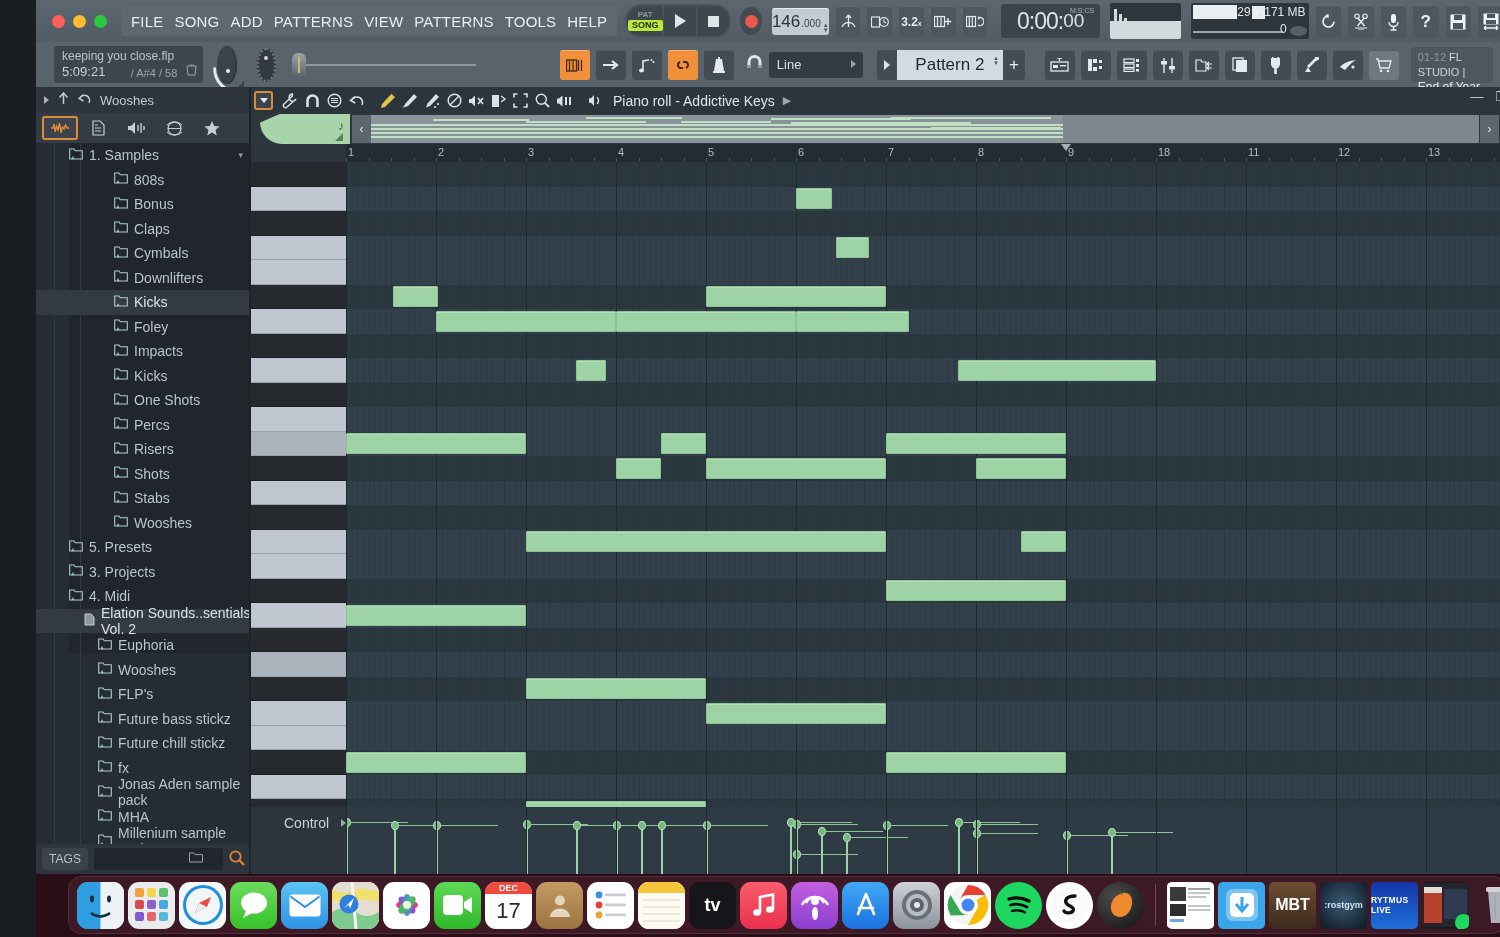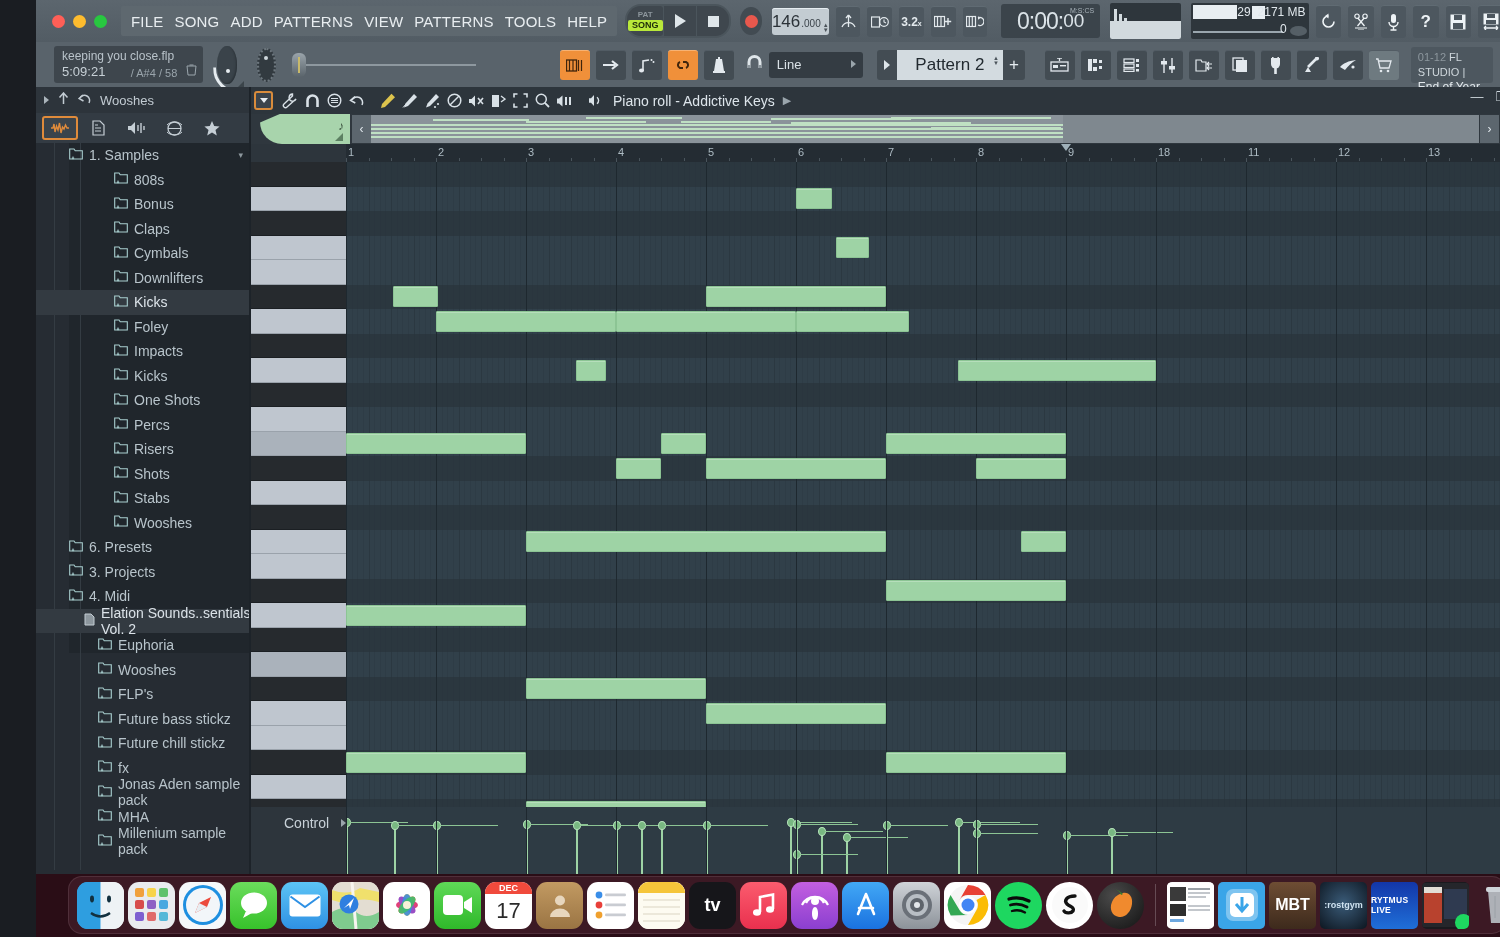--- a/index.html
+++ b/index.html
@@ -876,21 +876,21 @@
                 <path d="M0.7 11 L0.7 1 L5 1 L6.2 2.8 L13.3 2.8 L13.3 11 Z" stroke="#a9cfd0" fill="none" stroke-width="1.1"></path>
                 <path d="M4 8.5 L4 11.3 M2.8 10.2 L5.2 10.2" stroke="#a9cfd0" stroke-width="1"></path>
               </svg></span>
             <span>Wooshes</span>
           </div>
           <div class="titem root">
             <span class="fold-ico"><svg width="14" height="12" viewBox="0 0 14 12">
                 <path d="M0.7 11 L0.7 1 L5 1 L6.2 2.8 L13.3 2.8 L13.3 11 Z" stroke="#a9cfd0" fill="none" stroke-width="1.1"></path>
                 <path d="M4 8.5 L4 11.3 M2.8 10.2 L5.2 10.2" stroke="#a9cfd0" stroke-width="1"></path>
               </svg></span>
-            <span>6. Presets</span>
+            <span>5. Presets</span>
           </div>
           <div class="titem root">
             <span class="fold-ico"><svg width="14" height="12" viewBox="0 0 14 12">
                 <path d="M0.7 11 L0.7 1 L5 1 L6.2 2.8 L13.3 2.8 L13.3 11 Z" stroke="#a9cfd0" fill="none" stroke-width="1.1"></path>
                 <path d="M4 8.5 L4 11.3 M2.8 10.2 L5.2 10.2" stroke="#a9cfd0" stroke-width="1"></path>
               </svg></span>
             <span>3. Projects</span>
           </div>
           <div class="titem root">
             <span class="fold-ico"><svg width="14" height="12" viewBox="0 0 14 12">
@@ -964,20 +964,36 @@
           <div class="titem depth0">
             <span class="fold-ico"><svg width="14" height="12" viewBox="0 0 14 12">
                 <path d="M0.7 11 L0.7 1 L5 1 L6.2 2.8 L13.3 2.8 L13.3 11 Z" stroke="#a9cfd0" fill="none" stroke-width="1.1"></path>
                 <path d="M4 8.5 L4 11.3 M2.8 10.2 L5.2 10.2" stroke="#a9cfd0" stroke-width="1"></path>
               </svg></span>
             <span>Millenium sample pack</span>
           </div>
         </div>
     </div>
 
+    <div class="tagsbar">
+      <div class="tagsbtn">TAGS</div>
+      <div class="tagsfield">
+        <span class="f">
+          <svg width="14" height="11" viewBox="0 0 14 11">
+              <path d="M0.5 10 L0.5 1 L5 1 L6.2 2.6 L13.5 2.6 L13.5 10 Z" stroke="#98a3ab" fill="none" stroke-width="1"></path>
+            </svg>
+        </span>
+      </div>
+      <span class="tagsearch">
+        <svg width="16" height="16" viewBox="0 0 16 16">
+            <circle cx="6.5" cy="6.5" r="5.2" stroke="#e0862f" stroke-width="1.8" fill="none"></circle>
+            <path d="M10.3 10.3 L15 15" stroke="#e0862f" stroke-width="2.2"></path>
+          </svg>
+      </span>
+    </div>
   </div>
   <div class="br-divider">
     <div class="br-handle"></div>
   </div>
 
   <div class="pr">
     <div class="pr-title">
       <div class="pr-menu-btn">
           <div class="a"></div>
         </div>

